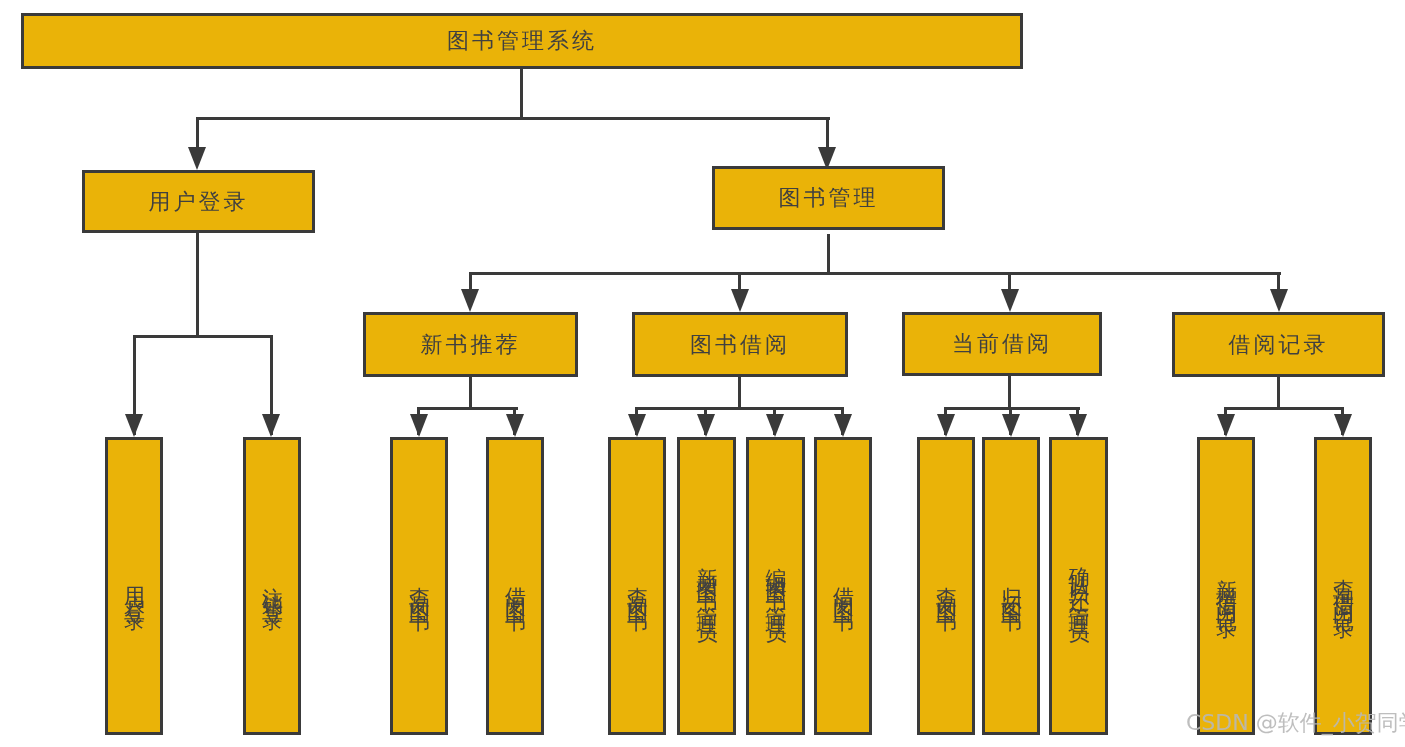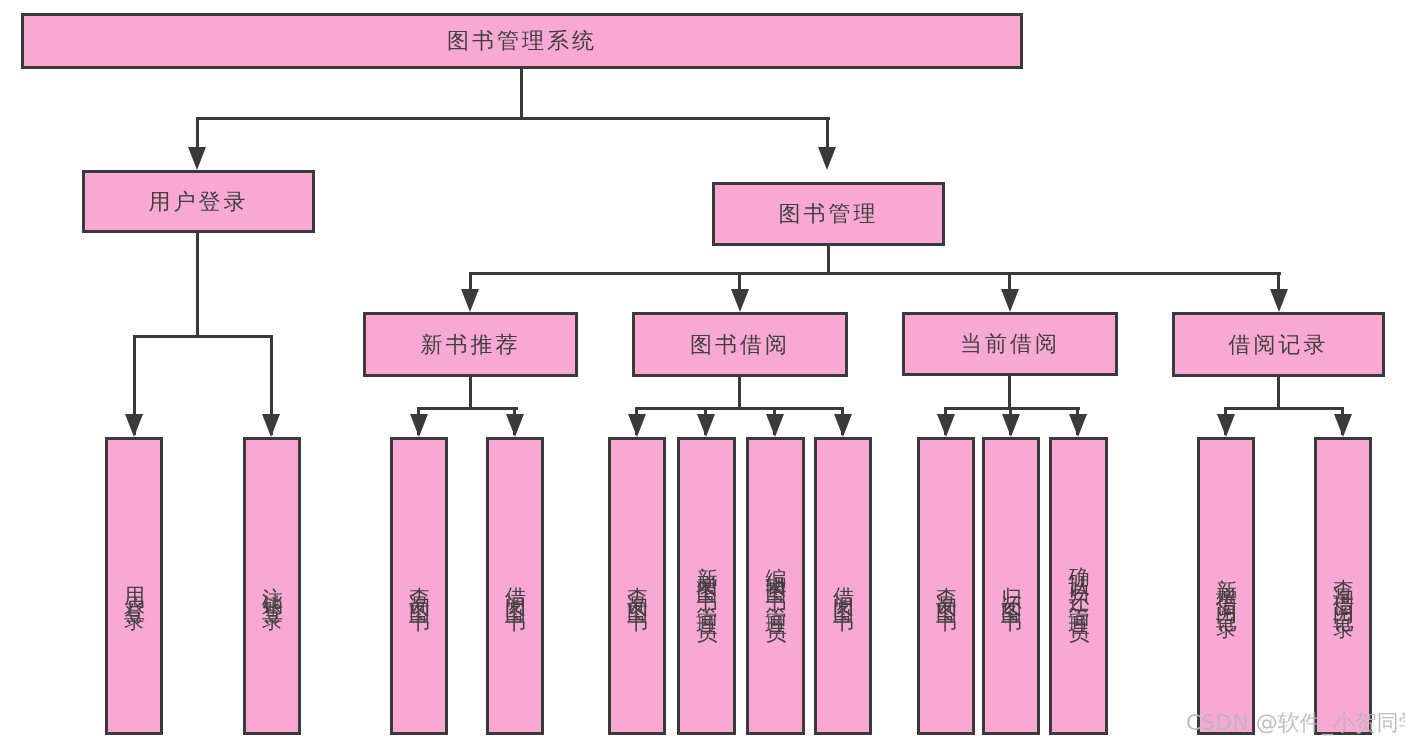--- a/index.html
+++ b/index.html
@@ -16,21 +16,21 @@
   .canvas{
     position:relative;
     width:1405px;height:747px;
     background:var(--background);
     overflow:hidden;
   }
   .box{
     position:absolute;
     box-sizing:border-box;
     border:3px solid var(--line);
-    background:#f9a8d4;
+    background:#eab308;
     display:flex;
     align-items:center;
     justify-content:center;
     color:var(--text);
   }
   .hlabel{
     font-size:22px;
     letter-spacing:3px;
     white-space:nowrap;
   }
@@ -130,31 +130,31 @@
   <div class="vl" style="left:1341px;top:409px;height:26px"></div>
   <div class="arrow" style="left:1334px;top:414px"></div>
 
   <div class="box" style="left:21px;top:13px;width:1002px;height:56px">
     <span class="hlabel">图书管理系统</span>
   </div>
 
   <div class="box" style="left:82px;top:170px;width:233px;height:63px">
     <span class="hlabel">用户登录</span>
   </div>
-  <div class="box" style="left:712px;top:182px;width:233px;height:64px">
+  <div class="box" style="left:712px;top:166px;width:233px;height:64px">
     <span class="hlabel">图书管理</span>
   </div>
 
   <div class="box" style="left:632px;top:312px;width:216px;height:65px">
     <span class="hlabel">图书借阅</span>
   </div>
   <div class="box" style="left:363px;top:312px;width:215px;height:65px">
     <span class="hlabel">新书推荐</span>
   </div>
-  <div class="box" style="left:902px;top:312px;width:216px;height:64px">
+  <div class="box" style="left:902px;top:312px;width:200px;height:64px">
     <span class="hlabel">当前借阅</span>
   </div>
   <div class="box" style="left:1172px;top:312px;width:213px;height:65px">
     <span class="hlabel">借阅记录</span>
   </div>
 
   <div class="box leaf" style="left:105px">
     <span class="vlabel">用户登录</span>
   </div>
   <div class="box leaf" style="left:243px">

